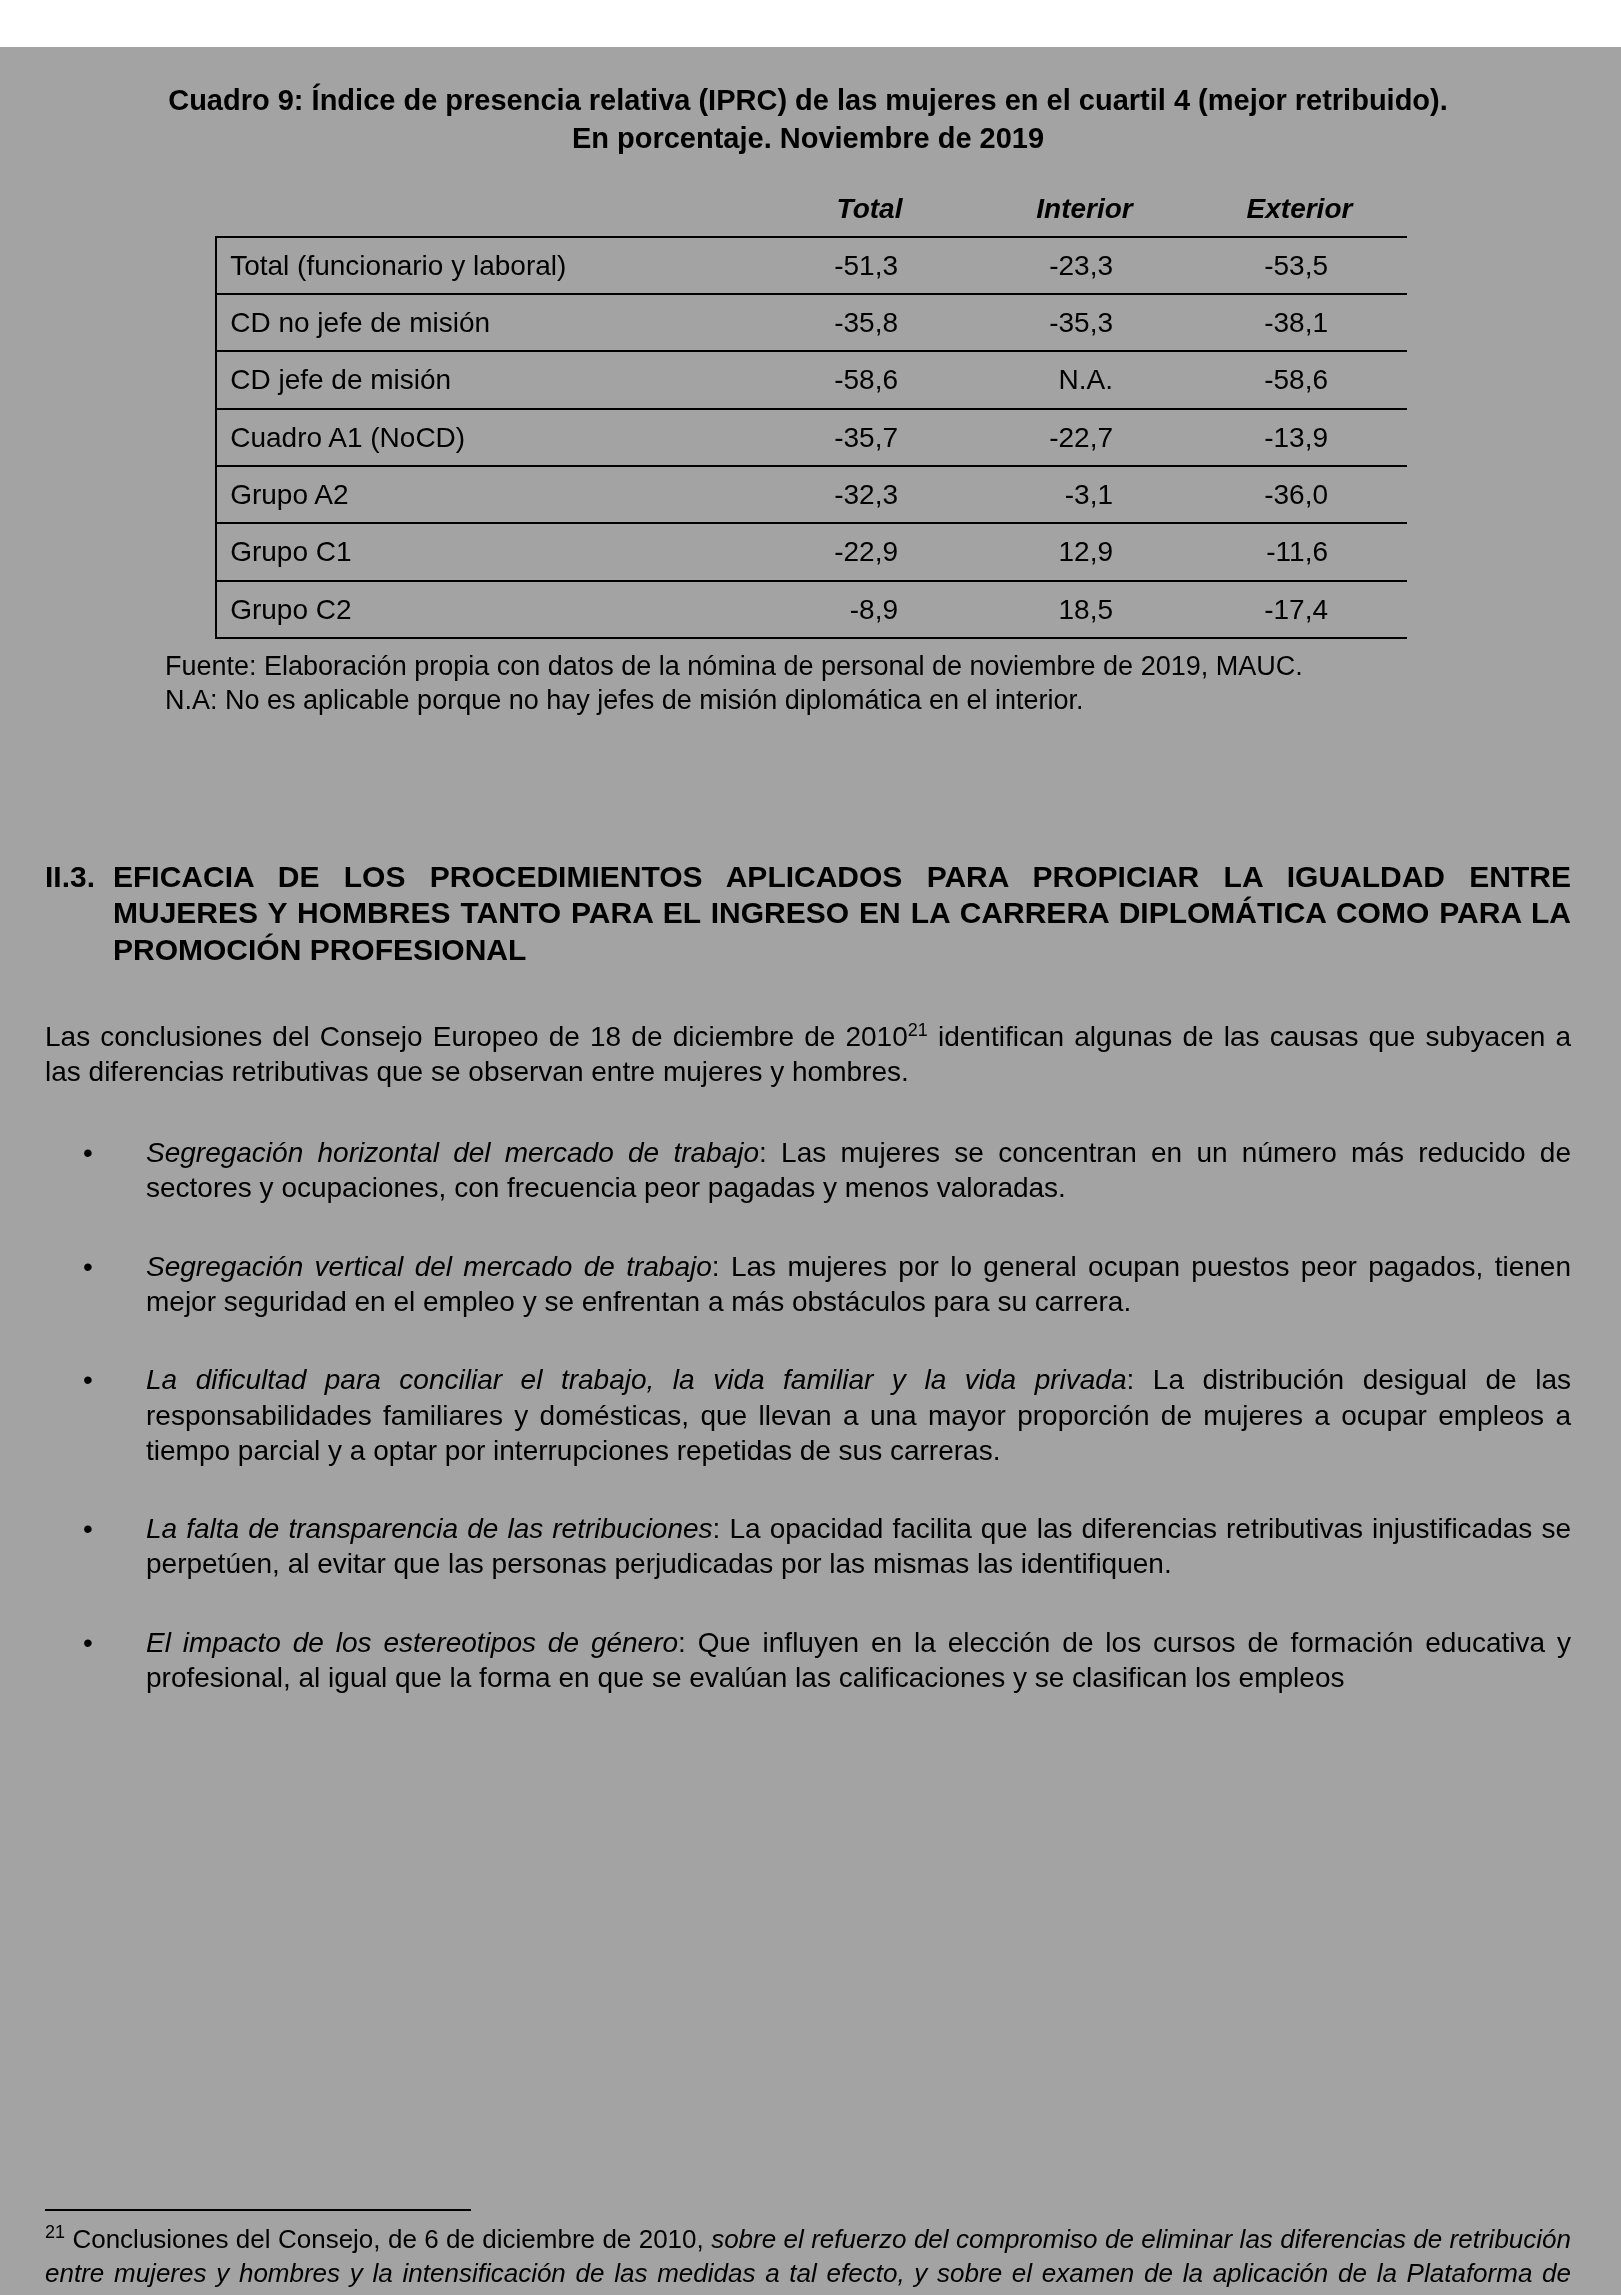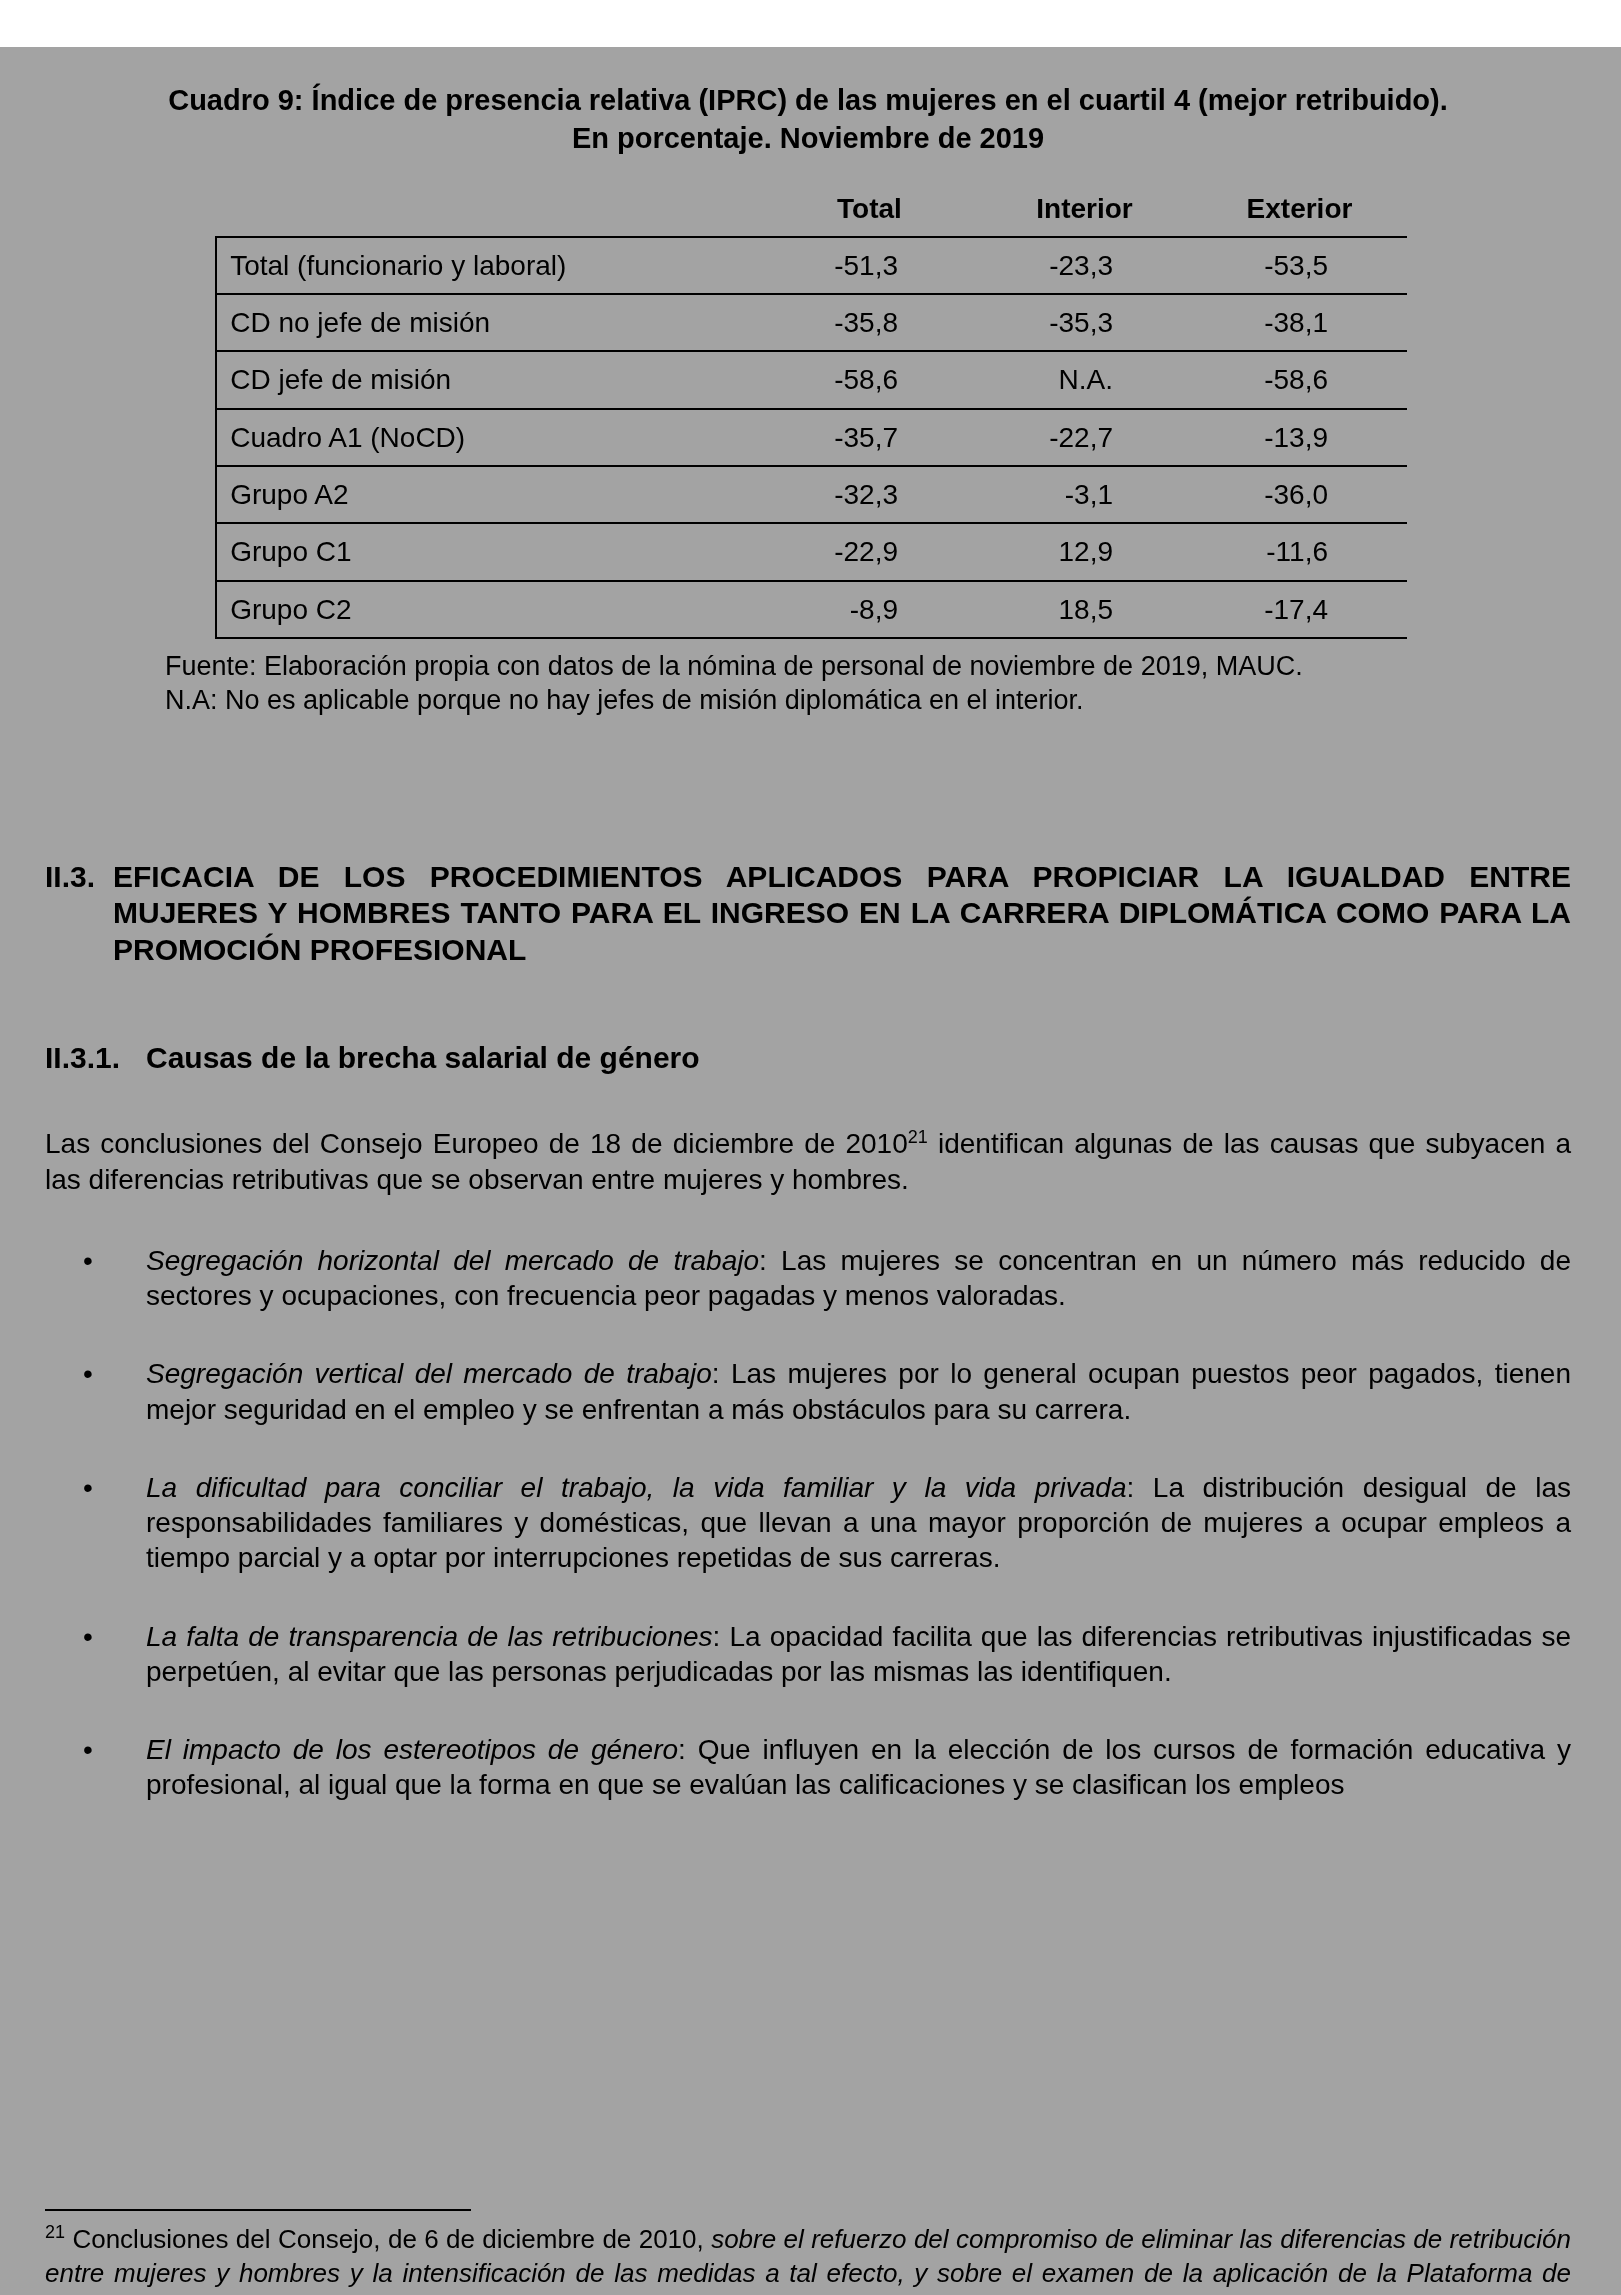--- a/index.html
+++ b/index.html
@@ -38,20 +38,21 @@
     margin-top: 30px;
   }
   .data-table th.c-label, .data-table td.c-label { width: 546px; }
   .data-table th.c-val,   .data-table td.c-val   { width: 215px; }
   .data-table thead th {
     font-weight: bold;
     font-size: 28px;
     text-align: center;
     padding: 3.3px 0 10px 0;
     border-bottom: 2.5px solid #000;
+    font-style: italic;
   }
   .data-table thead th.c-label { border-bottom: 2.5px solid #000; }
   .data-table tbody td {
     font-size: 28px;
     padding: 10px 0;
     border-bottom: 2.5px solid #000;
   }
   .data-table tbody td.c-label {
     border-left: 2.5px solid #000;
     padding-left: 13.2px;
@@ -193,24 +194,20 @@
       <div>Fuente: Elaboración propia con datos de la nómina de personal de noviembre de 2019, MAUC.</div>
       <div>N.A: No es aplicable porque no hay jefes de misión diplomática en el interior.</div>
     </div>
   </div>
 
   <div class="section-heading">
     <span class="sec-num">II.3.</span>
     <span class="sec-text">EFICACIA DE LOS PROCEDIMIENTOS APLICADOS PARA PROPICIAR LA IGUALDAD ENTRE MUJERES Y HOMBRES TANTO PARA EL INGRESO EN LA CARRERA DIPLOMÁTICA COMO PARA LA PROMOCIÓN PROFESIONAL</span>
   </div>
 
-  <div class="subsection-heading">
-    <span class="sub-num">II.3.1.</span>
-    <span class="sub-text">Causas de la brecha salarial de género</span>
-  </div>
 
   <p class="body-par"><span>Las conclusiones del Consejo Europeo de 18 de diciembre de 2010</span><sup>21</sup>
 <span>identifican algunas de las causas que subyacen a las diferencias retributivas que se observan entre mujeres y hombres.</span></p>
 
   <div class="bullet-list">
 
     <div class="bullet">
       <span class="bullet-marker">•</span>
       <span class="bullet-text"><i>Segregación horizontal del mercado de trabajo</i><span>: Las mujeres se concentran en un número más reducido de sectores y ocupaciones, con frecuencia peor pagadas y menos valoradas.</span></span>
     </div>

